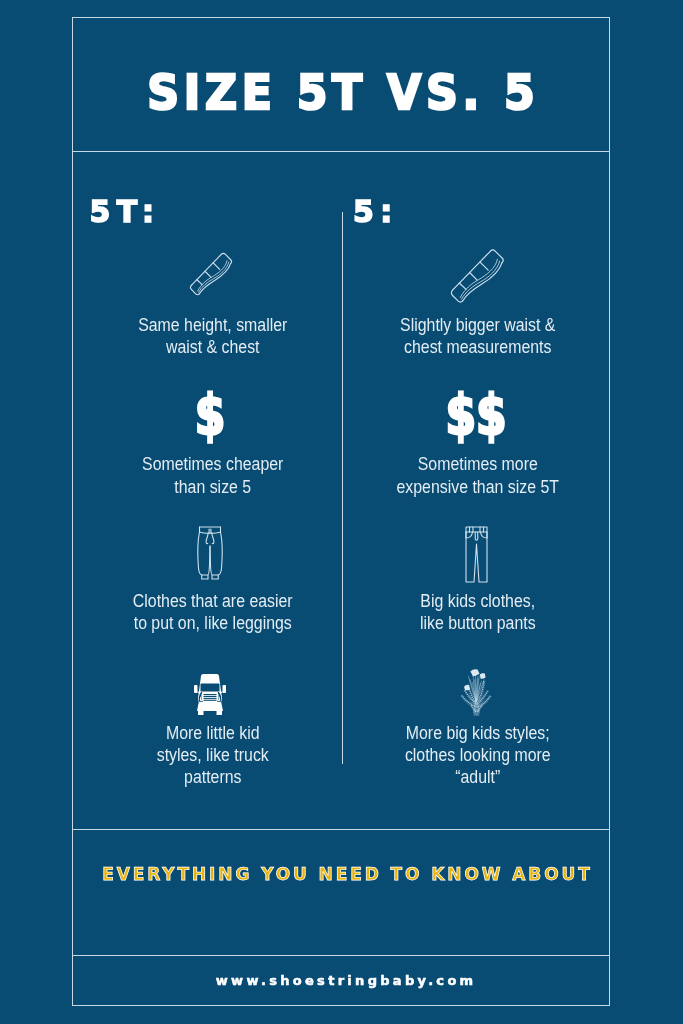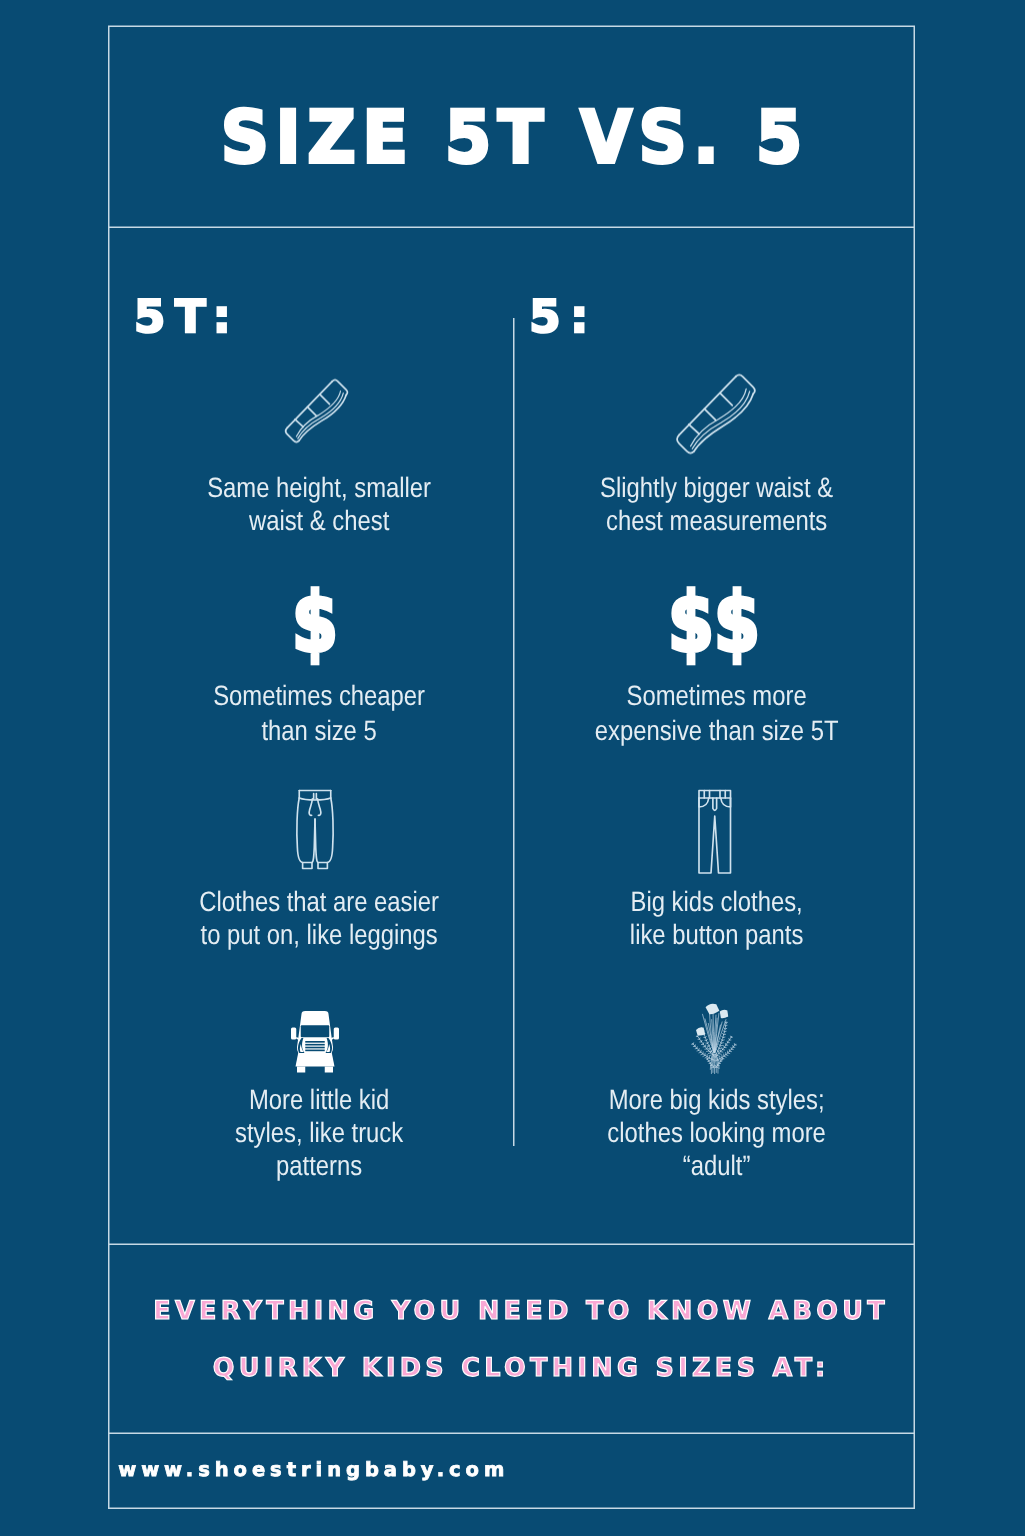--- a/index.html
+++ b/index.html
@@ -19,24 +19,24 @@
     font-size:30px;line-height:30px;letter-spacing:6.4px;text-indent:6.4px;text-align:left;
     -webkit-text-stroke:1.6px #fff;}
   .icon-slot{position:absolute;display:flex;align-items:flex-end;justify-content:center;}
   .icon-slot svg{display:block;}
   .caption{position:absolute;text-align:center;color:#e4edf3;
     font-family:"Liberation Sans",sans-serif;font-size:18.7px;line-height:22.3px;
     transform:scaleX(0.85) translateZ(0);}
   .caption .ln{display:block;white-space:nowrap;}
   .money{position:absolute;text-align:center;color:#fff;font-family:"DejaVu Sans",sans-serif;
     font-weight:bold;font-size:55px;line-height:55px;-webkit-text-stroke:2.9px #fff;}
-  .footline{position:absolute;left:77px;width:538px;text-align:center;color:#f9a8d4;
+  .footline{position:absolute;left:77px;width:538px;text-align:center;color:#eab308;
     font-family:"DejaVu Sans",sans-serif;font-weight:bold;font-size:17px;line-height:17px;
     letter-spacing:2.9px;text-indent:2.9px;-webkit-text-stroke:0.75px #fff;}
-  .url{position:absolute;left:75.5px;width:538px;color:#fff;
+  .url{position:absolute;left:75.5px;width:538px;text-align:center;color:#fff;
     font-family:"DejaVu Sans",sans-serif;font-weight:bold;font-size:13px;line-height:13px;
     letter-spacing:3.3px;text-indent:3.3px;-webkit-text-stroke:0.55px #fff;}
 </style>
 </head>
 <body>
 
 <div class="poster">
   <div class="frame"></div>
   <div class="hrule" style="top:150.5px"></div>
   <div class="hrule" style="top:829px"></div>
@@ -342,15 +342,14 @@
   <path d="M7.5 36.5 Q12 31.5 17.5 33.5 L19.5 42 Q14 44.5 9.5 43.5 Z"></path>
  </g>
 </svg>
     </div>
   <div class="caption" style="left:342.8px;top:721.6px;width:269.5px;">
       <span class="ln">More big kids styles;</span>
       <span class="ln">clothes looking more</span>
       <span class="ln">“adult”</span>
     </div>
   <div class="footline" style="top:866px">EVERYTHING YOU NEED TO KNOW ABOUT</div>
-  <div class="footline" style="top:904px">QUIRKY KIDS CLOTHING SIZES AT:</div>
   <div class="url" style="top:974px">www.shoestringbaby.com</div>
 </div>
 
 </body></html>

